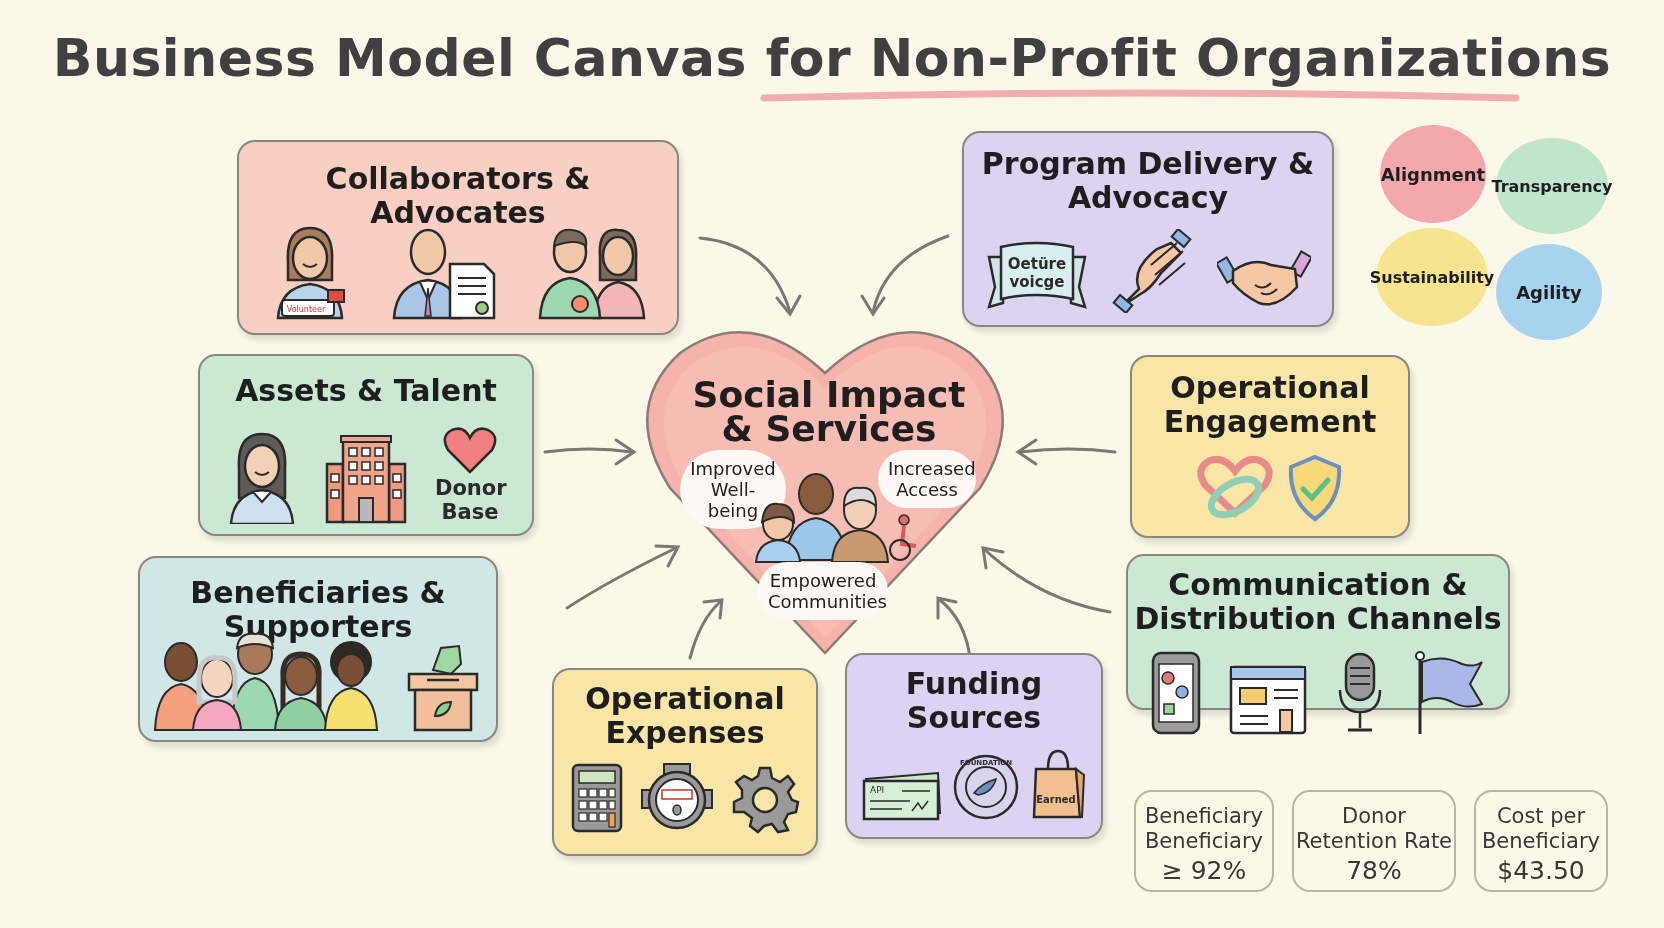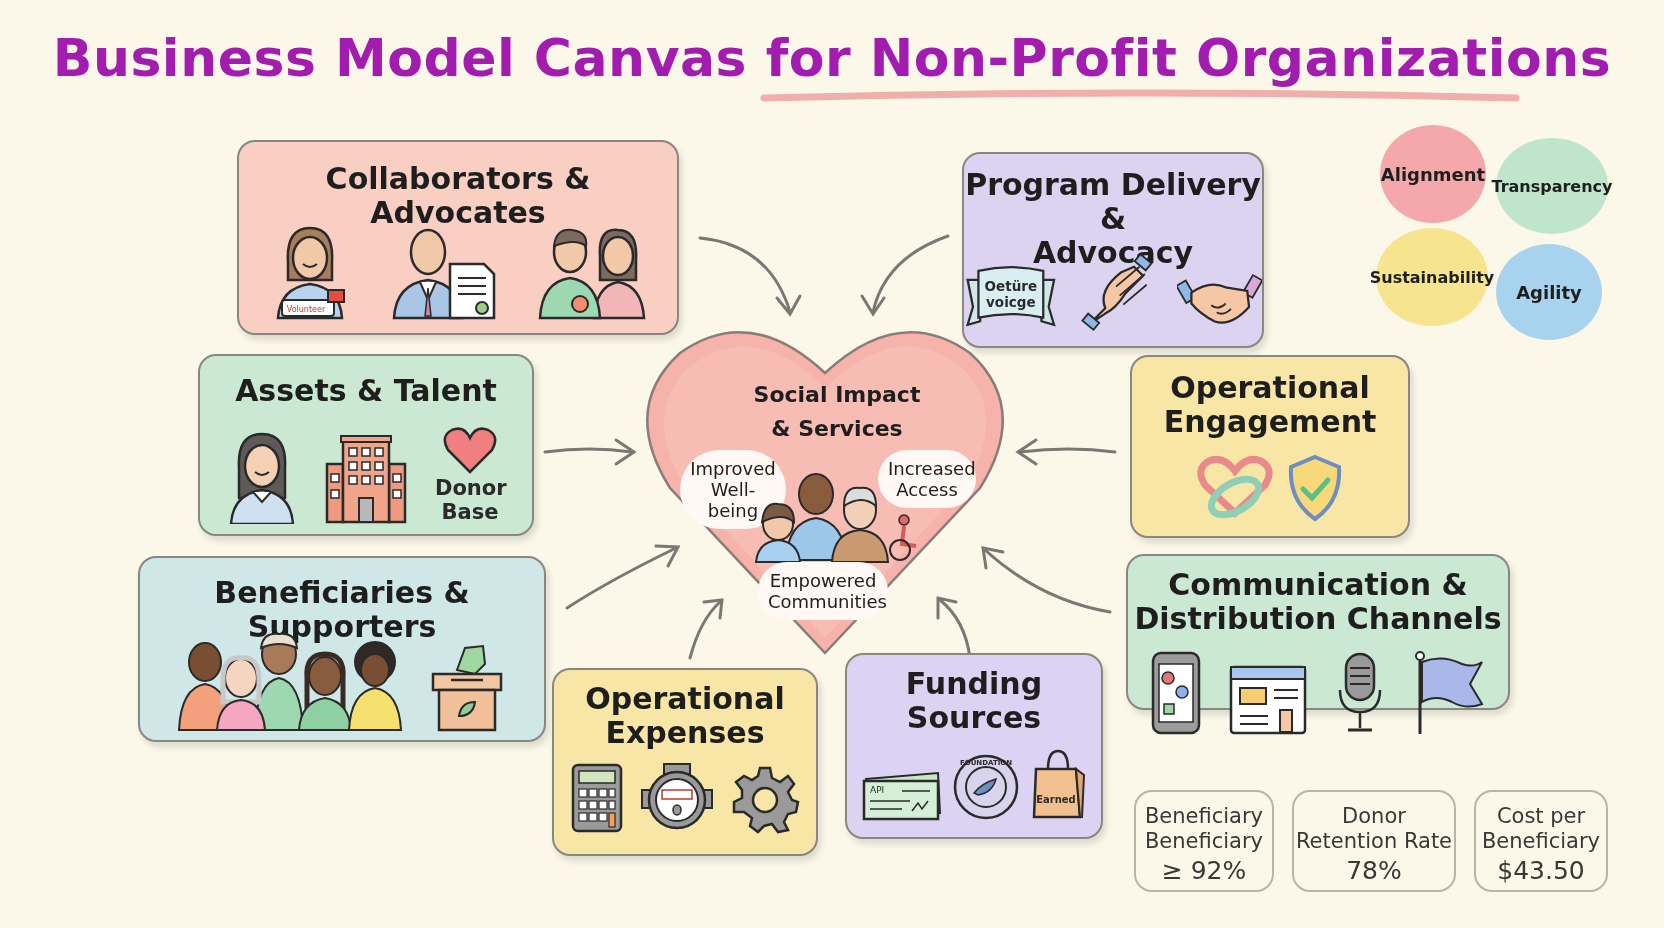--- a/index.html
+++ b/index.html
@@ -5,21 +5,21 @@
   * { box-sizing: border-box; margin: 0; padding: 0; }
   html, body { width: 1664px; height: 928px; overflow: hidden; }
   body {
     background: #fbf8ea;
     font-family: "DejaVu Sans", sans-serif;
     color: #2a2a2a;
     position: relative;
   }
   .title {
     position: absolute; left: 0; top: 28px; width: 1664px;
-    text-align: center; font-size: 52px; font-weight: bold; color: #a21caf;
+    text-align: center; font-size: 52px; font-weight: bold; color: #404040;
     letter-spacing: 0.5px;
   }
   .title-underline {
     position: absolute; left: 760px; top: 88px; width: 760px; height: 16px;
   }
   .box {
     position: absolute; border: 2.5px solid #8a8780; border-radius: 18px;
     box-shadow: 3px 5px 6px rgba(0,0,0,0.12);
     text-align: center;
   }
@@ -41,21 +41,21 @@
     font-weight: bold; color: #1e1e1e; font-size: 18px;
   }
   .kpi {
     position: absolute; top: 790px; height: 102px; border: 2px solid #b8b4aa; border-radius: 18px;
     background: #fbf8ea; text-align: center; color: #3a3835;
   }
   .kpi .kpi-label { font-size: 21px; line-height: 25px; padding-top: 12px; }
   .kpi .kpi-value { font-size: 25px; line-height: 34px; font-weight: normal; }
 
   .heart-wrap { position: absolute; left: 640px; top: 318px; width: 370px; height: 345px; }
-  .heart-title { position: absolute; left: 12px; top: 60px; width: 370px; text-align: center; font-size: 22px; font-weight: bold; line-height: 34px; color: #1e1e1e; }
+  .heart-title { position: absolute; left: 4px; top: 60px; width: 370px; text-align: center; font-size: 36px; font-weight: bold; line-height: 34px; color: #1e1e1e; }
   .bubble {
     position: absolute; background: #fff8f4; border-radius: 40px; text-align: center;
     font-size: 18px; line-height: 21px; color: #1e1e1e; padding: 8px 10px;
   }
   .arrows { position: absolute; left: 0; top: 0; width: 1664px; height: 928px; pointer-events: none; }
 </style>
 </head>
 <body>
 
 <div class="title">Business Model Canvas for Non-Profit Organizations</div>
@@ -112,21 +112,21 @@
       <ellipse cx="82" cy="36" rx="15" ry="19" fill="#f2c9a8" stroke="#2a2a2a" stroke-width="2.5"></ellipse>
       <path d="M58 98 Q60 66 82 62 Q106 66 108 98Z" fill="#f3b6b6" stroke="#2a2a2a" stroke-width="2.5"></path>
       <ellipse cx="34" cy="32" rx="16" ry="20" fill="#f2c9a8" stroke="#2a2a2a" stroke-width="2.5"></ellipse>
       <path d="M18 26 Q20 8 36 10 Q52 12 50 26 Q40 18 18 26Z" fill="#7d6a5e" stroke="#2a2a2a" stroke-width="2"></path>
       <path d="M4 98 Q6 62 34 58 Q62 62 64 98Z" fill="#9ed8b2" stroke="#2a2a2a" stroke-width="2.5"></path>
       <circle cx="44" cy="84" r="8" fill="#f28d6b" stroke="#2a2a2a" stroke-width="2"></circle>
     </svg>
   </div>
 </div>
 
-<div class="box lav" style="left:962px;top:152px;width:302px;height:196px;">
+<div class="box lav" style="left:962px;top:131px;width:372px;height:196px;">
   <div class="box-title" style="margin-top:14px;">Program Delivery &amp;</div>
   <div class="box-title">Advocacy</div>
   <div class="icons" style="top:96px;gap:22px;">
     <svg width="104" height="76" viewBox="0 0 104 76">
       <path d="M4 20 L18 20 L18 66 L4 70 L10 50Z" fill="#cfe7ea" stroke="#2a2a2a" stroke-width="2.5"></path>
       <path d="M100 20 L86 20 L86 66 L100 70 L94 50Z" fill="#cfe7ea" stroke="#2a2a2a" stroke-width="2.5"></path>
       <path d="M16 10 Q52 2 88 10 L88 62 Q52 54 16 62Z" fill="#d8eef0" stroke="#2a2a2a" stroke-width="2.5"></path>
       <text x="52" y="32" font-size="15" font-weight="bold" text-anchor="middle" fill="#2a2a2a" font-family="DejaVu Sans, sans-serif">Oetüre</text>
       <text x="52" y="50" font-size="15" font-weight="bold" text-anchor="middle" fill="#2a2a2a" font-family="DejaVu Sans, sans-serif">voicge</text>
     </svg>
@@ -244,21 +244,21 @@
       <path d="M40 60 L10 32 Q0 16 14 8 Q28 2 40 18 Q52 2 66 8 Q80 16 70 32Z" fill="none" stroke="#e88a8a" stroke-width="7"></path>
       <ellipse cx="40" cy="44" rx="26" ry="14" transform="rotate(-30 40 44)" fill="none" stroke="#8fcfb6" stroke-width="7"></ellipse>
     </svg>
     <svg width="60" height="70" viewBox="0 0 60 70">
       <path d="M30 4 L54 14 Q56 48 30 66 Q4 48 6 14Z" fill="#f8d97a" stroke="#6c8ec0" stroke-width="4"></path>
       <path d="M18 36 L27 45 L43 27" stroke="#5bbf8a" stroke-width="5" fill="none" stroke-linecap="round"></path>
     </svg>
   </div>
 </div>
 
-<div class="box sky" style="left:138px;top:556px;width:408px;height:186px;">
+<div class="box sky" style="left:138px;top:556px;width:360px;height:186px;">
   <div class="box-title" style="margin-top:18px;">Beneficiaries &amp; Supporters</div>
   <div class="icons" style="top:74px;gap:18px;">
     <svg width="232" height="100" viewBox="0 0 232 100">
       <ellipse cx="104" cy="22" rx="17" ry="20" fill="#a87a5a" stroke="#2a2a2a" stroke-width="2"></ellipse>
       <path d="M86 16 Q88 0 104 2 Q120 0 122 16 Q104 8 86 16Z" fill="#e8e0d0" stroke="#2a2a2a" stroke-width="2"></path>
       <path d="M80 98 Q82 50 104 46 Q126 50 128 98Z" fill="#9ed8b2" stroke="#2a2a2a" stroke-width="2"></path>
       <ellipse cx="30" cy="30" rx="16" ry="19" fill="#7a4e33" stroke="#2a2a2a" stroke-width="2"></ellipse>
       <path d="M4 98 Q6 56 30 52 Q54 56 56 98Z" fill="#f4a07c" stroke="#2a2a2a" stroke-width="2"></path>
       <ellipse cx="66" cy="46" rx="16" ry="19" fill="#f6d5c0" stroke="#2a2a2a" stroke-width="2"></ellipse>
       <path d="M48 48 Q48 24 66 26 Q84 24 84 48 L84 70 L48 70Z" fill="none" stroke="#c8c8c8" stroke-width="5"></path>

